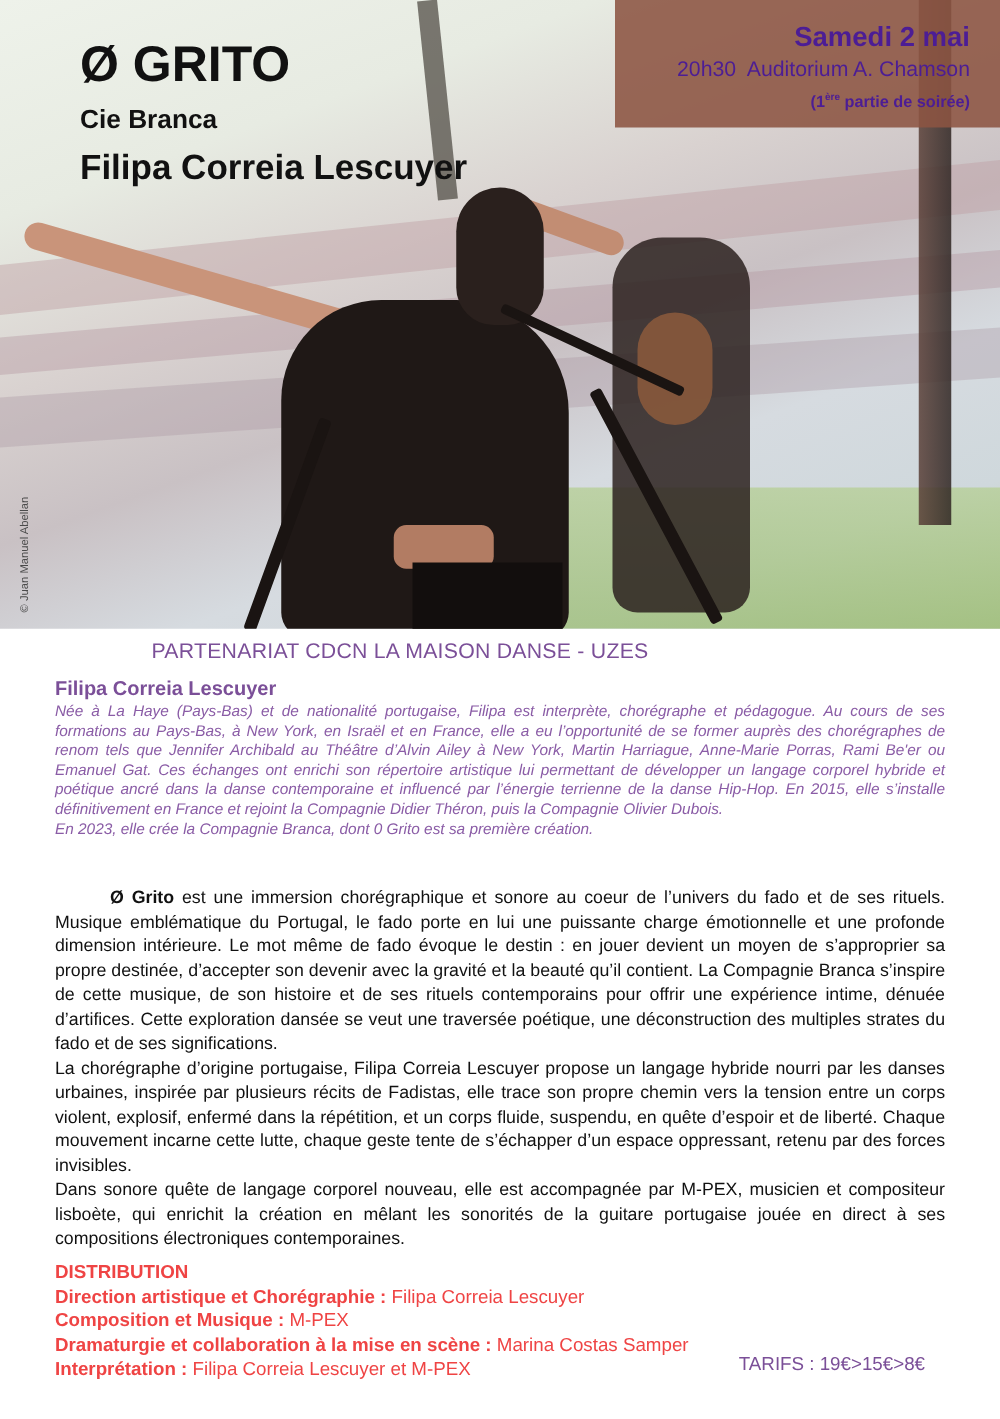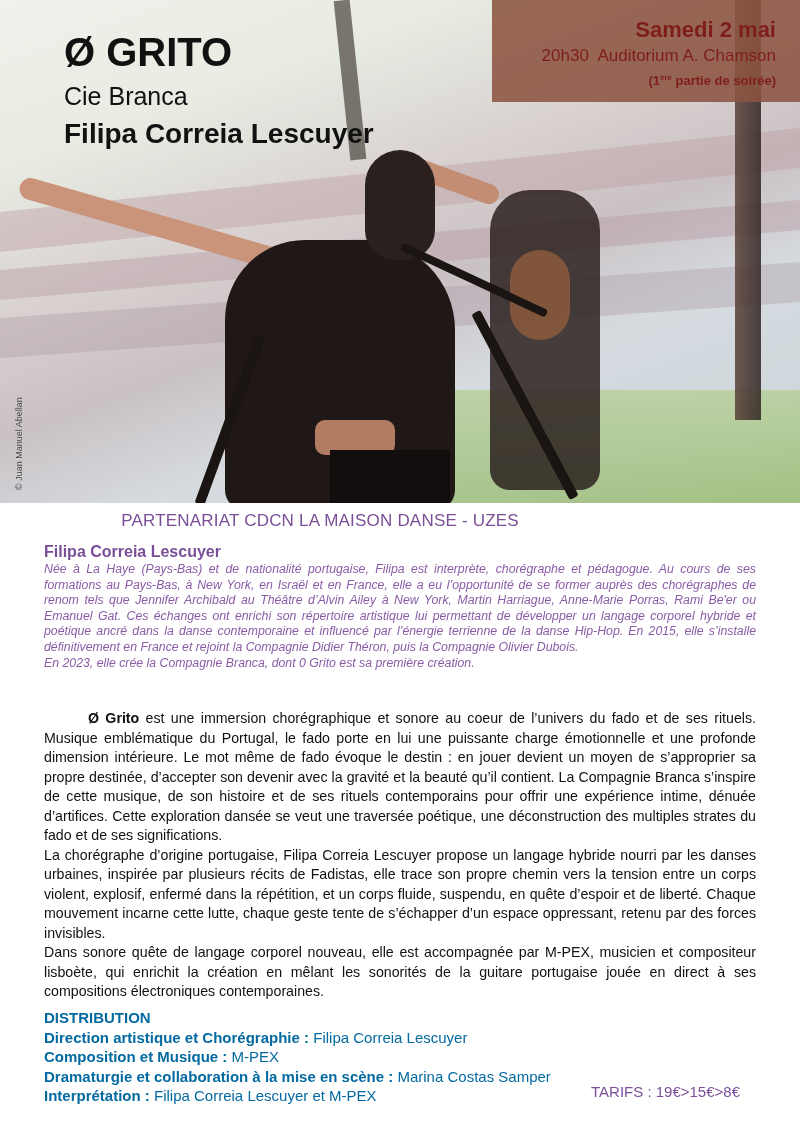--- a/index.html
+++ b/index.html
@@ -31,42 +31,42 @@
     .r2 { left: 520px; top: 300px; width: 10px; height: 210px; transform: rotate(-28deg); }
     .r3 { left: 470px; top: 200px; width: 8px; height: 160px; transform: rotate(-65deg); }
     .musician { position: absolute; left: 490px; top: 190px; width: 110px; height: 300px; background: #2b211f; border-radius: 40px 40px 20px 20px; opacity: .85; }
     .guitar { position: absolute; left: 510px; top: 250px; width: 60px; height: 90px; background: #8c5a3c; border-radius: 30px; opacity: .85; }
 
     .photo-credit { position: absolute; left: 14px; top: 490px; transform: rotate(-90deg); transform-origin: left top; font-size: 9px; color: #4a4a4a; white-space: nowrap; }
 
     
     .title-block { position: absolute; left: 64px; top: 30px; color: #111; }
     .show-title { font-size: 40px; font-weight: bold; line-height: 44px; margin: 0; }
-    .show-company { font-size: 25px; font-weight: normal; line-height: 32px; margin: 6px 0 0 0; }
+    .show-company { font-size: 21px; font-weight: bold; line-height: 32px; margin: 6px 0 0 0; }
     .show-artist { font-size: 28px; font-weight: bold; line-height: 32px; margin: 6px 0 0 0; }
 
     
-    .date-banner { position: absolute; left: 492px; top: 0; width: 308px; height: 102px; background: rgba(140, 84, 66, 0.88); color: #7f1d1d; text-align: right; box-sizing: border-box; padding-right: 24px; }
+    .date-banner { position: absolute; left: 492px; top: 0; width: 308px; height: 102px; background: rgba(140, 84, 66, 0.88); color: #4c1d95; text-align: right; box-sizing: border-box; padding-right: 24px; }
     .date-day { font-size: 22px; font-weight: bold; margin-top: 17px; line-height: 26px; }
     .date-time-venue { font-size: 17px; line-height: 22px; margin-top: 2px; padding-left: 44px; }
     .date-note { font-size: 13px; font-weight: bold; line-height: 18px; margin-top: 2px; }
     .date-note sup { font-size: 8px; }
 
     
     .partner { position: absolute; left: 0; top: 511px; width: 640px; text-align: center; font-size: 17px; color: #7b4f98; letter-spacing: 0.2px; }
 
     .bio { position: absolute; left: 44px; top: 542px; width: 712px; color: #8a5ca6; }
     .bio-name { font-size: 16px; font-weight: bold; color: #7b4f98; line-height: 20px; }
     .bio-text { font-size: 12.3px; font-style: italic; line-height: 15.6px; text-align: justify; margin: 0; }
 
     .desc { position: absolute; left: 44px; top: 709px; width: 712px; color: #111; font-size: 14.2px; line-height: 19.5px; text-align: justify; }
     .desc p { margin: 0; }
     .desc .lead-indent { display: inline-block; width: 44px; }
 
-    .distribution { position: absolute; left: 44px; top: 1008px; color: #0369a1; font-size: 15px; line-height: 19.5px; }
+    .distribution { position: absolute; left: 44px; top: 1008px; color: #ef4444; font-size: 15px; line-height: 19.5px; }
     .dist-heading { font-weight: bold; }
     .dist-row .role { font-weight: bold; }
 
     .tariffs { position: absolute; right: 60px; top: 1083px; color: #7b4f98; font-size: 15px; }
   </style>
 </head>
 <body>
 
 <div class="hero">
   <div class="band b1"></div>

